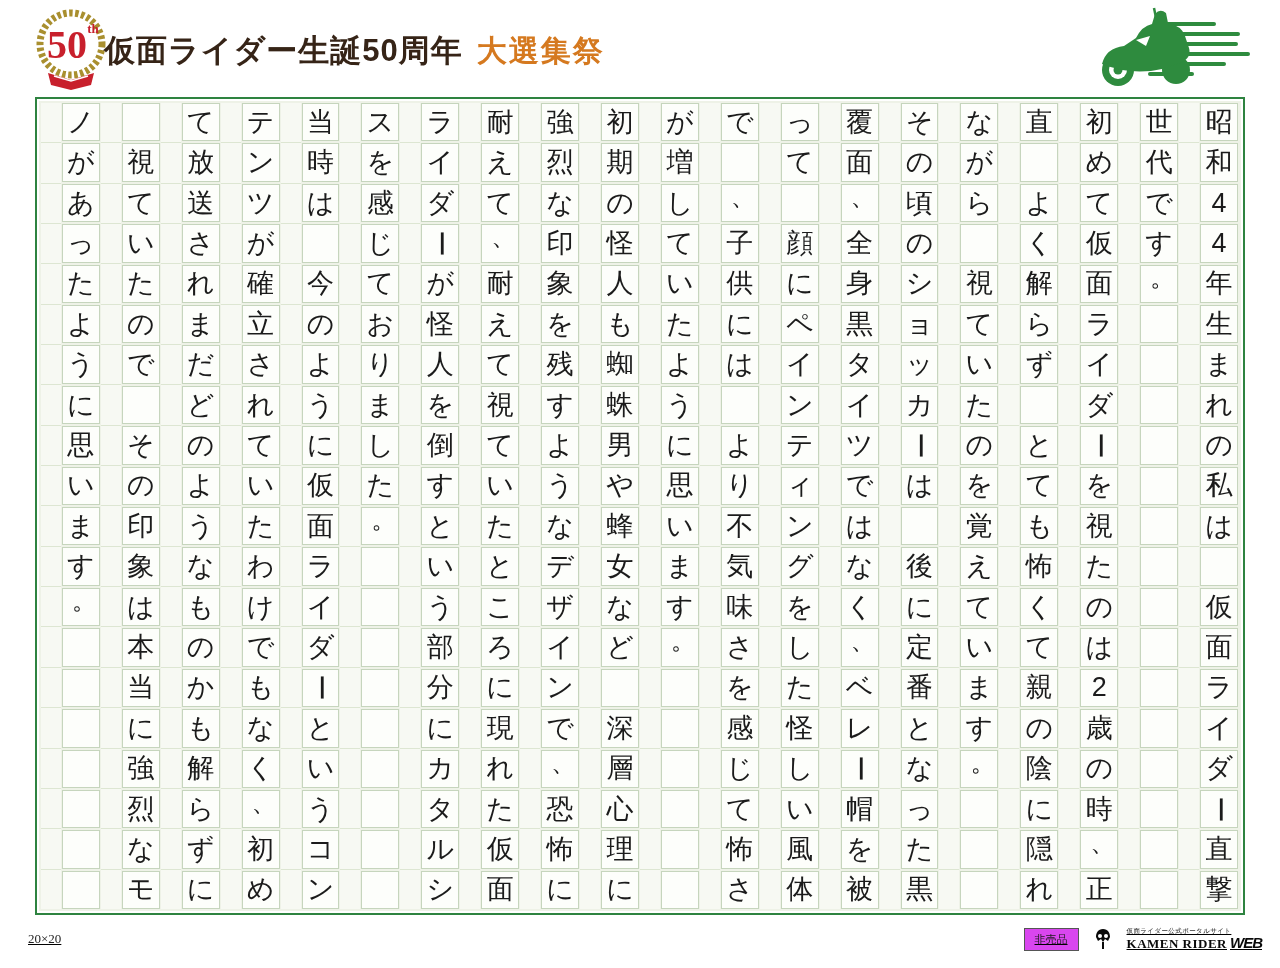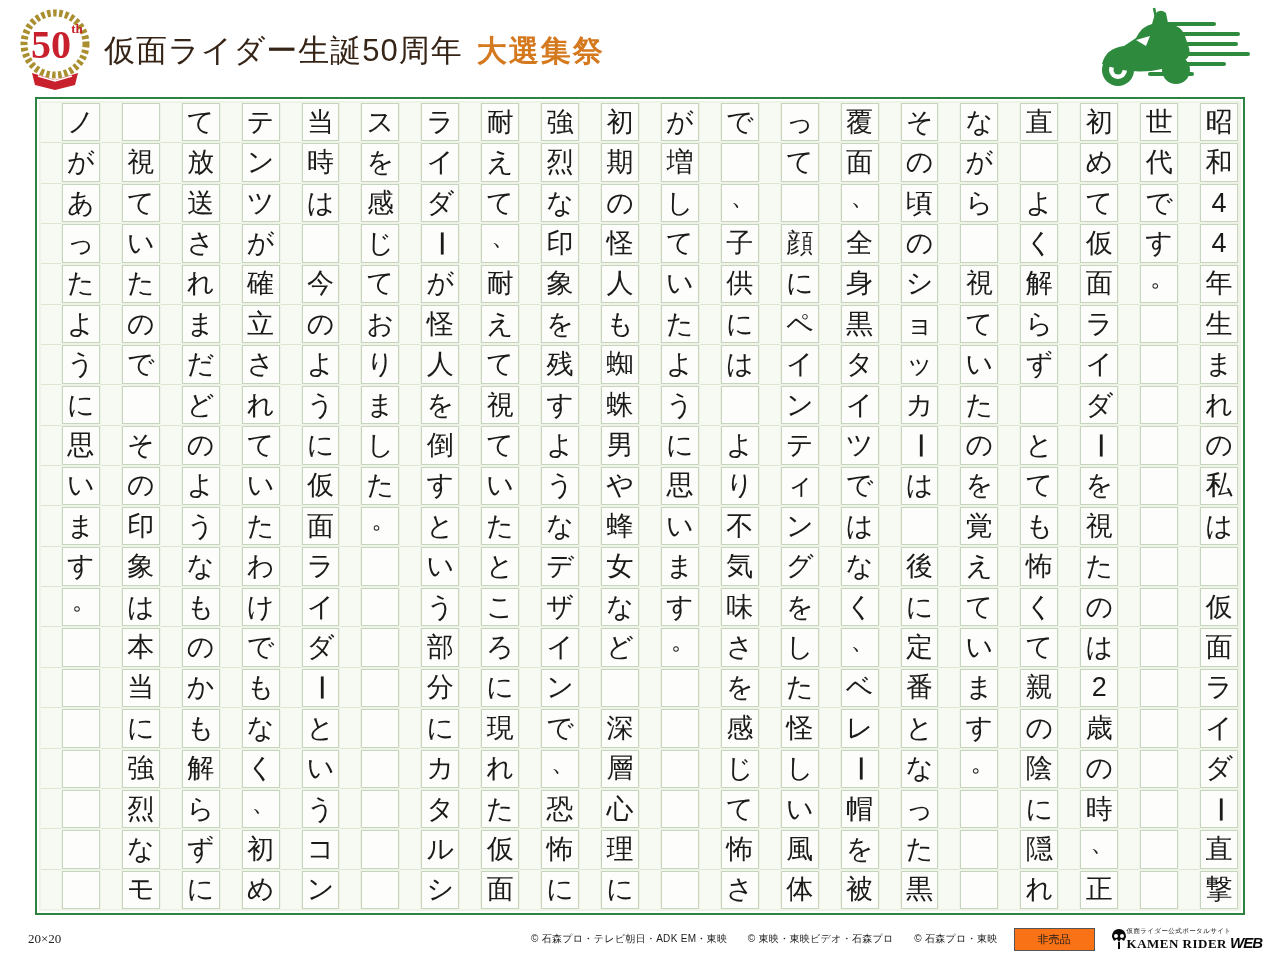--- a/index.html
+++ b/index.html
@@ -4,23 +4,23 @@
 <style>
   * { box-sizing: border-box; }
   html,body { margin:0; padding:0; }
   body {
     width:1280px; height:968px; position:relative; overflow:hidden;
     background:#ffffff; font-family:"Liberation Sans", sans-serif;
   }
 
   
   .header { position:absolute; left:0; top:0; width:1280px; height:97px; background:#fff; }
-  .logo50 { position:absolute; left:14px; top:5px; width:82px; height:86px; }
+  .logo50 { position:absolute; left:30px; top:5px; width:82px; height:86px; }
   .titles { position:absolute; left:104px; top:30px; display:flex; align-items:baseline; gap:14px; white-space:nowrap; }
-  .title-main { font-size:31px; font-weight:normal; color:#362417; letter-spacing:1px; }
+  .title-main { font-size:31px; font-weight:bold; color:#362417; letter-spacing:1px; }
   .title-sub  { font-size:30px; font-weight:bold; color:#d5791f; letter-spacing:2px; }
   .bike { position:absolute; right:28px; top:6px; width:160px; height:84px; }
 
   
   .grid-outer {
     position:absolute; left:35px; top:97px; width:1210px; height:818px;
     border:2.5px solid #2e8340; background:#fff; padding:2px;
   }
   .grid {
     width:100%; height:100%; background:#eef2e7;
@@ -35,27 +35,27 @@
     flex:1 1 0; background:#fdfefb; border:1px solid #c6d5bd; position:relative;
     display:flex; align-items:center; justify-content:center;
     font-size:27px; line-height:1; color:#1b1b1b;
   }
   .cell .punct { position:absolute; top:-1px; right:2px; font-size:25px; }
   .cell .rot { display:inline-block; transform:rotate(90deg); }
 
   
   .footer {
     position:absolute; left:0; top:918px; width:1280px; height:50px;
-    display:flex; align-items:center; padding:2px 18px 10px 28px;
+    display:flex; align-items:center; padding:2px 18px 10px 28px;text-decoration:underline;
   }
   .grid-size { font-size:13px; color:#222; font-family:"Liberation Serif", serif; }
   .foot-right { margin-left:auto; display:flex; align-items:center; gap:16px; }
   .copyright { font-size:10px; color:#1a1a1a; letter-spacing:0.3px; }
-  .nfs { font-size:11px; color:#1a1a1a; border:1px solid #555; padding:3px 23px; background:#f97316; }
-  .krweb { display:flex; align-items:center; gap:0; }
+  .nfs { font-size:11px; color:#1a1a1a; border:1px solid #555; padding:3px 10px; background:#d946ef; }
+  .krweb { display:flex; align-items:center; gap:16px; }
   .krweb-icon { width:16px; height:22px; }
   .krweb-texts { display:flex; flex-direction:column; line-height:1.05; }
   .krweb-small { font-size:6.5px; color:#111; letter-spacing:0.4px; }
   .krweb-main { display:flex; align-items:baseline; gap:3px; color:#0a0a0a; }
   .kr-text { font-size:13px; font-weight:bold; font-family:"Liberation Serif", serif; letter-spacing:0.5px; }
   .web-text { font-size:15px; font-weight:bold; font-style:italic; letter-spacing:-1px; }
 </style>
 </head>
 <body>
 
@@ -1712,21 +1712,20 @@
           <div class="cell"></div>
           <div class="cell"></div>
         </div>
       </div>
     </div>
 </div>
 
 <div class="footer">
   <span class="grid-size">20×20</span>
   <div class="foot-right">
-    <span class="copyright">© 石森プロ・テレビ朝日・ADK EM・東映　　© 東映・東映ビデオ・石森プロ　　© 石森プロ・東映</span>
     <span class="nfs">非売品</span>
     <div class="krweb">
       <svg class="krweb-icon" viewBox="0 0 16 22">
         <path d="M8 1 C13 1 15 5 15 9 L13 13 L10 11 L8 14 L6 11 L3 13 L1 9 C1 5 3 1 8 1 Z" fill="#0a0a0a"></path>
         <circle cx="5" cy="8" r="2" fill="#ffffff"></circle>
         <circle cx="11" cy="8" r="2" fill="#ffffff"></circle>
         <rect x="7" y="14" width="2" height="7" fill="#0a0a0a"></rect>
       </svg>
       <div class="krweb-texts">
         <span class="krweb-small">仮面ライダー公式ポータルサイト</span>

